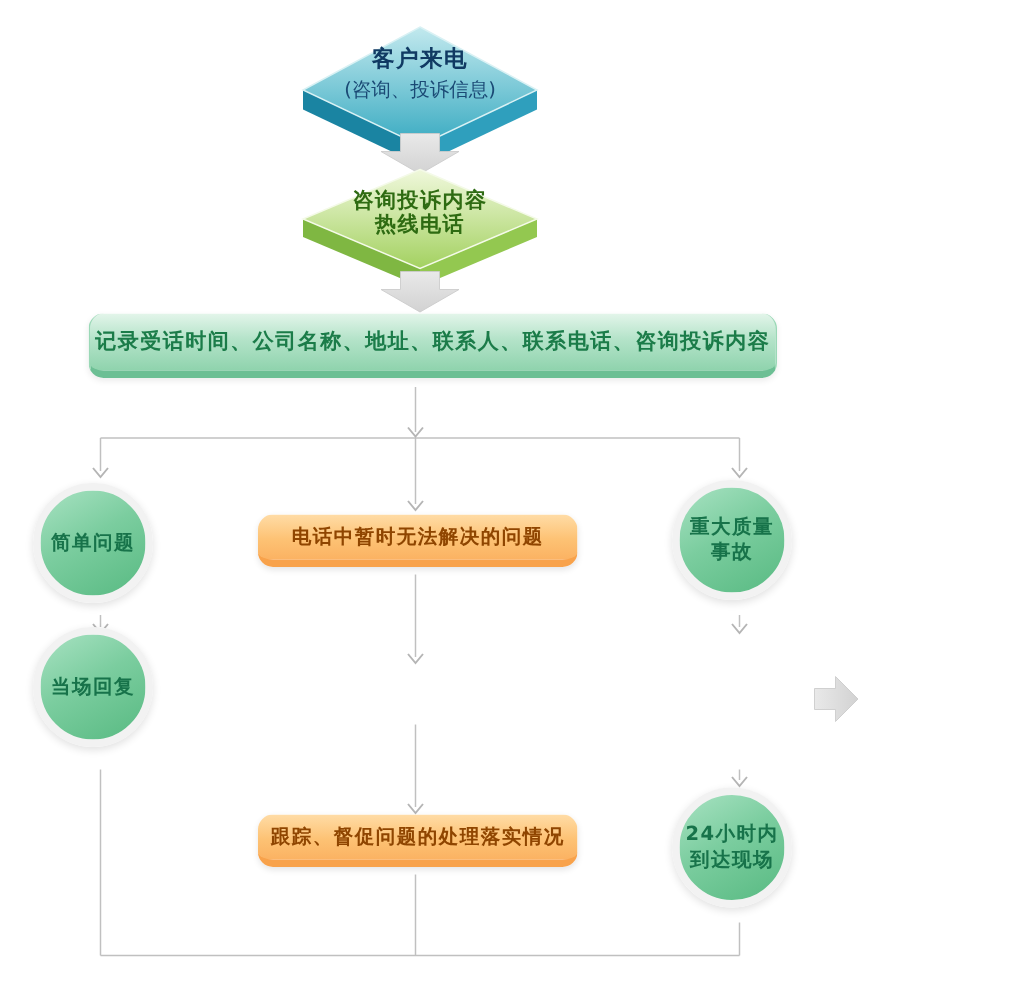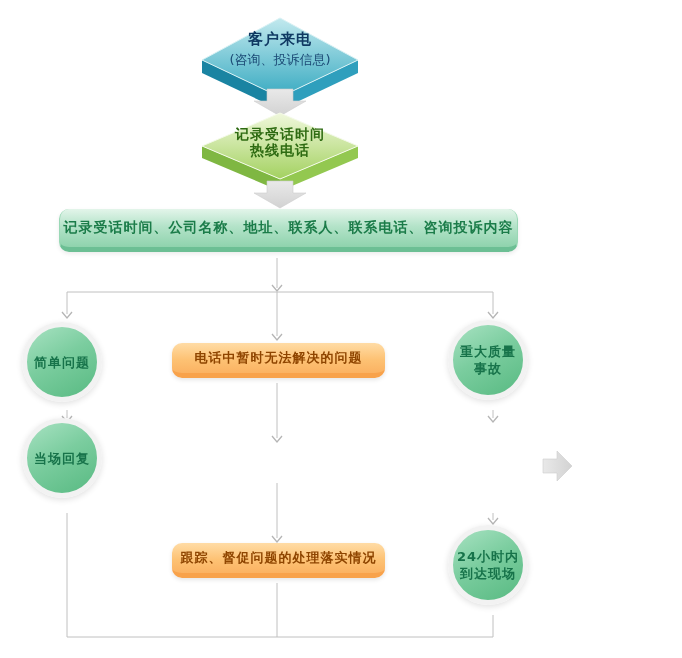--- a/index.html
+++ b/index.html
@@ -126,21 +126,21 @@
       <path d="M488,518 L493,524 L498,518"></path>
     </g>
   </svg>
 
   <div class="overlay-label" style="left:190px;top:30px;width:180px;">
     <span class="d1-title">客户来电</span>
     <span class="d1-sub">(咨询、投诉信息)</span>
   </div>
 
   <div class="overlay-label" style="left:190px;top:126px;width:180px;">
-    <span class="d2-line">记录受话时间</span>
+    <span class="d2-line">咨询投诉内容</span>
     <span class="d2-line">热线电话</span>
   </div>
 
   <div class="node record-bar">
     <span>记录受话时间、公司名称、地址、联系人、联系电话、咨询投诉内容</span>
   </div>
 
   <div class="node gcircle" style="left:22px;top:322px;">
     <span class="circ-line">简单问题</span>
   </div>

